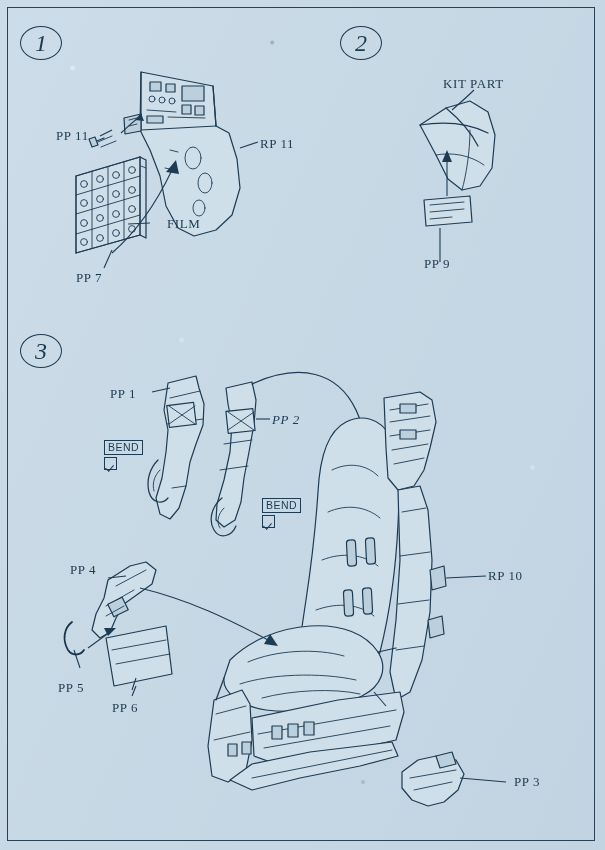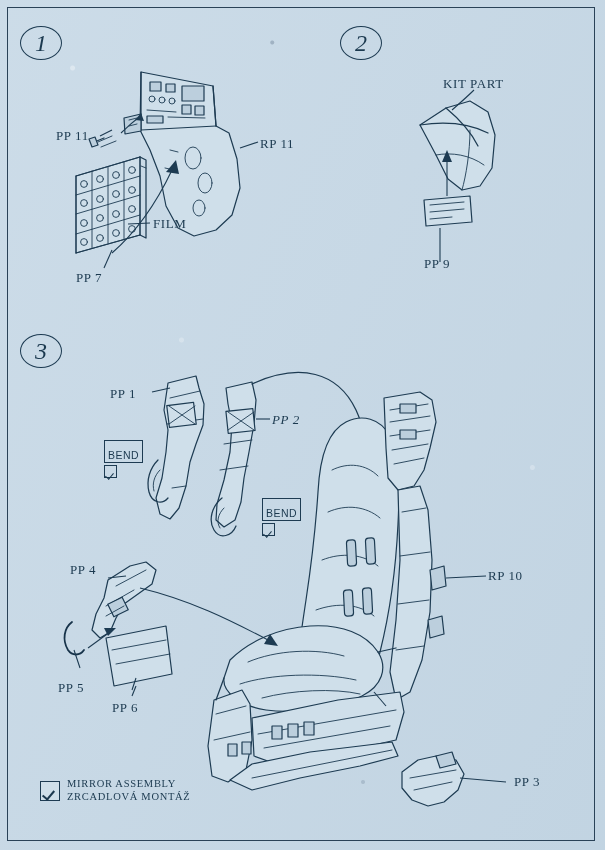--- a/index.html
+++ b/index.html
@@ -84,21 +84,21 @@
     display: flex;
     align-items: center;
     gap: 4px;
   }
   .bendbox .lbl {
     font-family: "Liberation Sans", sans-serif;
     font-size: 10.5px;
     letter-spacing: 0.5px;
     color: #1b394f;
     border: 1.2px solid #1d3b52;
-    padding: 8px 3px 1px 3px;
+    padding: 0px 3px 1px 3px;
     line-height: 12px;
   }
   .tickbox {
     width: 13px; height: 13px;
     border: 1.2px solid #1d3b52;
     position: relative;
     box-sizing: border-box;
   }
   .tickbox::after {
     content: "";
@@ -390,21 +390,21 @@
       <path class="lead" d="M386 706 L374 692"></path>
     </g>
   </svg>
 
   <div class="step-num" style="left:20px; top:26px;">1</div>
   <div class="step-num" style="left:340px; top:26px;">2</div>
   <div class="step-num" style="left:20px; top:334px;">3</div>
 
   <div class="txt" style="left:56px; top:128px;">PP 11</div>
   <div class="txt" style="left:260px; top:136px;text-align:right;">RP 11</div>
-  <div class="txt" style="left:153px; top:216px;text-align:right;">FILM</div>
+  <div class="txt" style="left:167px; top:216px;text-align:right;">FILM</div>
   <div class="txt" style="left:76px; top:270px;">PP 7</div>
 
   <div class="txt" style="left:443px; top:76px;">KIT PART</div>
   <div class="txt" style="left:424px; top:256px;">PP 9</div>
 
   <div class="txt" style="left:110px; top:386px;">PP 1</div>
   <div class="txt" style="left:272px; top:412px;font-style:italic;">PP 2</div>
   <div class="txt" style="left:70px; top:562px;">PP 4</div>
   <div class="txt" style="left:58px; top:680px;">PP 5</div>
   <div class="txt" style="left:112px; top:700px;">PP 6</div>
@@ -414,21 +414,14 @@
   <div class="bendbox" style="left:104px; top:440px; flex-direction:column; align-items:flex-start; gap:2px;">
     <span class="lbl">BEND</span>
     <span class="tickbox"></span>
   </div>
 
   <div class="bendbox" style="left:262px; top:498px; flex-direction:column; align-items:flex-start; gap:2px;">
     <span class="lbl">BEND</span>
     <span class="tickbox"></span>
   </div>
 
-  <div id="legend">
-    <span class="bigtick"></span>
-    <span class="legtext">
-      <span>MIRROR  ASSEMBLY</span><br>
-      <span>ZRCADLOVÁ MONTÁŽ</span>
-    </span>
-  </div>
 
 </div>
 
 </body></html>

